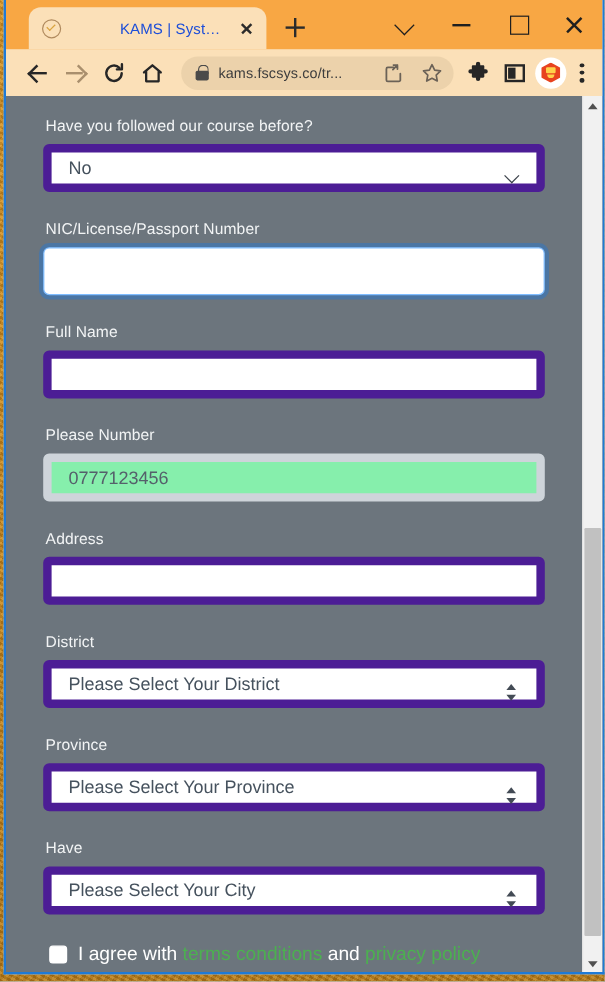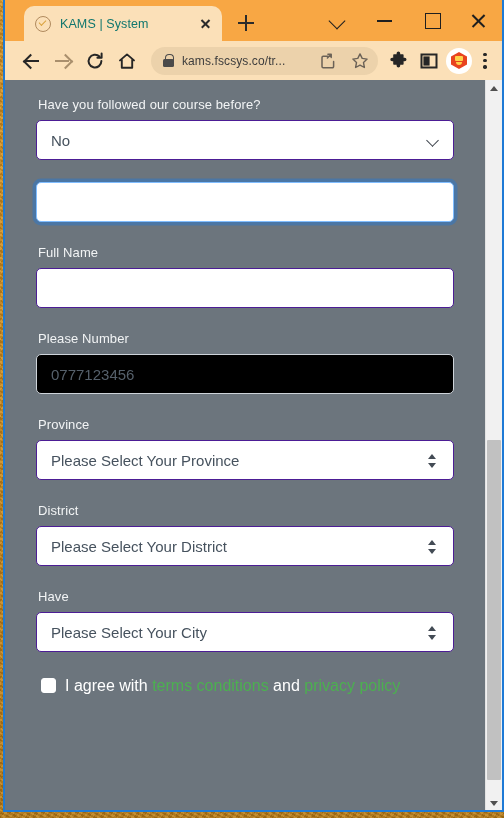--- a/index.html
+++ b/index.html
@@ -70,25 +70,26 @@
     position: absolute;
     left: 3.3px; top: 3.6px;
     width: 6px; height: 3px;
     border-left: 1.6px solid #d9a33f;
     border-bottom: 1.6px solid #d9a33f;
     transform: rotate(-45deg);
   }
   .tab-title {
     flex: 1 1 auto;
     font-size: 12.5px;
-    color: #0f766e;
+    color: #1d4ed8;
     white-space: nowrap;
     overflow: hidden;
     text-overflow: ellipsis;
     letter-spacing: .1px;
+    margin-left: 40px;
   }
   .tab-close {
     flex: 0 0 18px;
     width: 18px; height: 18px;
     position: relative;
     border-radius: 50%;
     cursor: pointer;
   }
   .tab-close::before, .tab-close::after {
     content: "";
@@ -320,38 +321,38 @@
     color: #f2f4f5;
     line-height: 1;
     padding: 2px 0 9px 2px;
     letter-spacing: .1px;
   }
 
   .control {
     width: 100%;
     height: 40px;
     background: #ffffff;
-    border: 1px solid #4c1d95;
+    border: 7px solid #4c1d95;
     border-radius: 5px;
     font-family: "Liberation Sans", sans-serif;
     font-size: 15px;
     color: #46525e;
     padding: 0 14px;
     display: flex;
     align-items: center;
     margin-bottom: 22px;
     position: relative;
   }
   .control.focused {
     border: 1px solid #80bdff;
     box-shadow: 0 0 0 3.5px rgba(0,123,255,.30);
     margin-bottom: 22px;
   }
   .control.disabled {
-    background: #000000;
+    background: #86efac;
     color: #55606b;
     border-color: #ced4da;
   }
 
   
   .sel-chev::after {
     content: "";
     position: absolute;
     right: 16px; top: 15px;
     width: 8px; height: 8px;
@@ -528,51 +529,58 @@
       <div class="page">
 
         <div class="field">
           <div class="label">Have you followed our course before?</div>
           <div class="control sel-chev">
             <span>No</span>
           </div>
         </div>
 
         <div class="field">
+          <div class="label">NIC/License/Passport Number</div>
           <div class="control focused">
             <span></span>
           </div>
         </div>
 
         <div class="field">
           <div class="label">Full Name</div>
           <div class="control">
             <span></span>
           </div>
         </div>
 
         <div class="field">
           <div class="label">Please Number</div>
           <div class="control disabled">
             <span>0777123456</span>
           </div>
         </div>
 
+        <div class="field">
+          <div class="label">Address</div>
+          <div class="control">
+            <span></span>
+          </div>
+        </div>
+
+        <div class="field">
+          <div class="label">District</div>
+          <div class="control sel-updown">
+            <span>Please Select Your District</span>
+          </div>
+        </div>
 
         <div class="field">
           <div class="label">Province</div>
           <div class="control sel-updown">
             <span>Please Select Your Province</span>
-          </div>
-        </div>
-
-        <div class="field">
-          <div class="label">District</div>
-          <div class="control sel-updown">
-            <span>Please Select Your District</span>
           </div>
         </div>
 
         <div class="field">
           <div class="label">Have</div>
           <div class="control sel-updown">
             <span>Please Select Your City</span>
           </div>
         </div>
 

